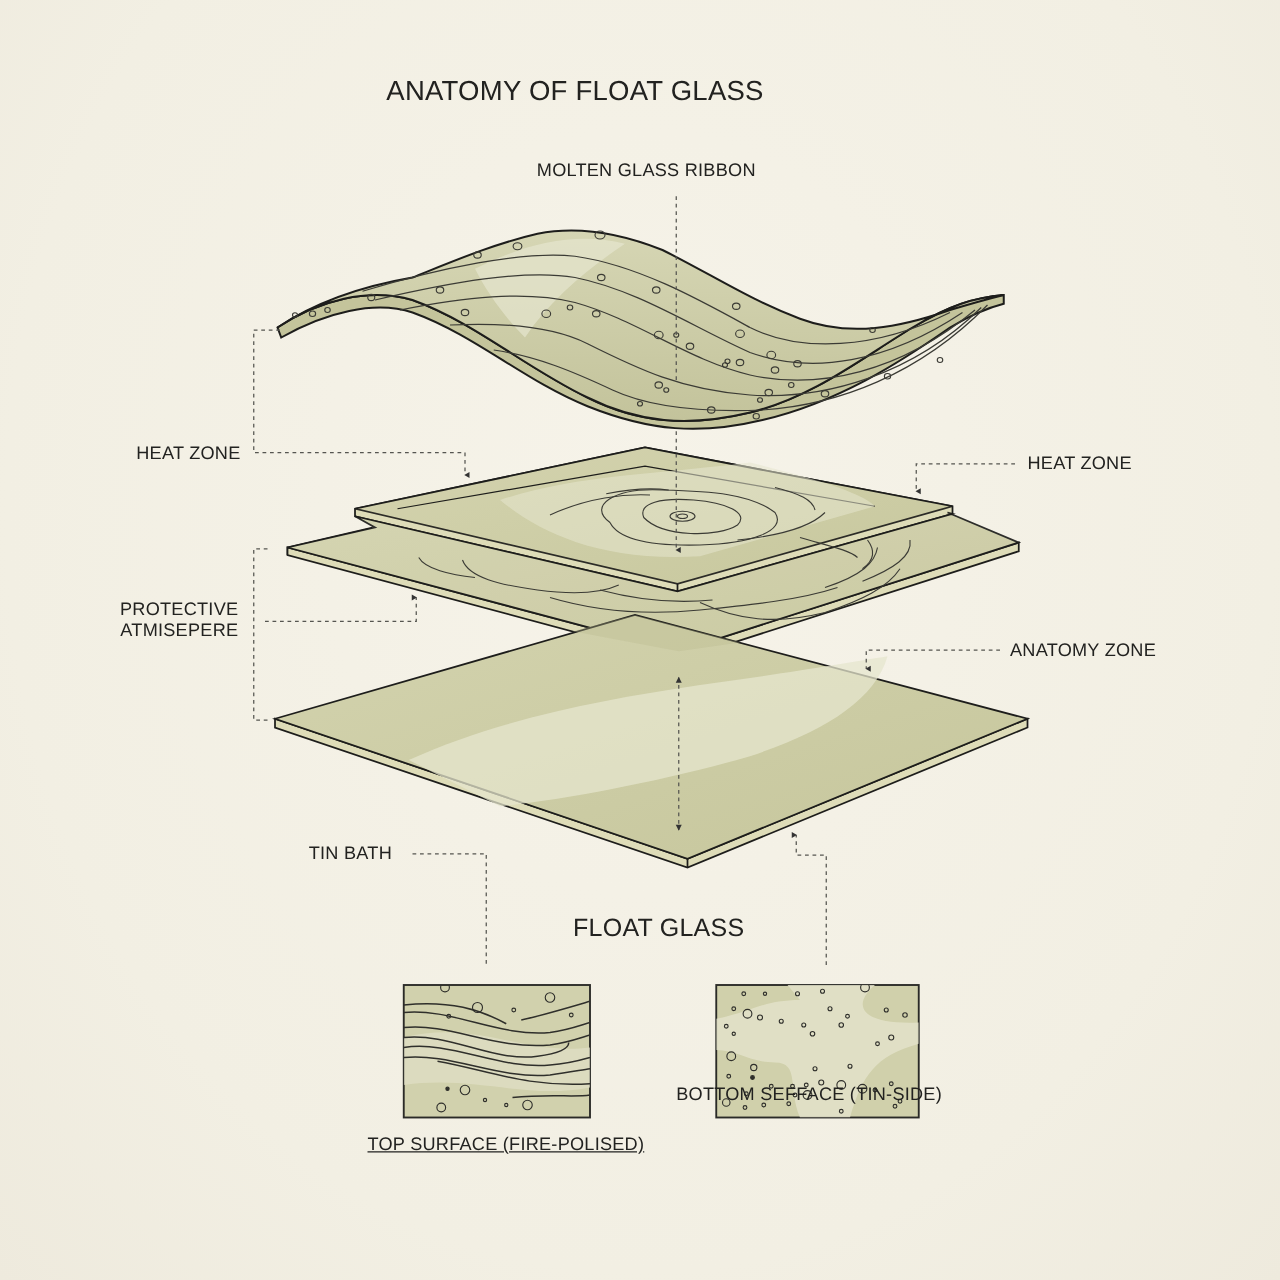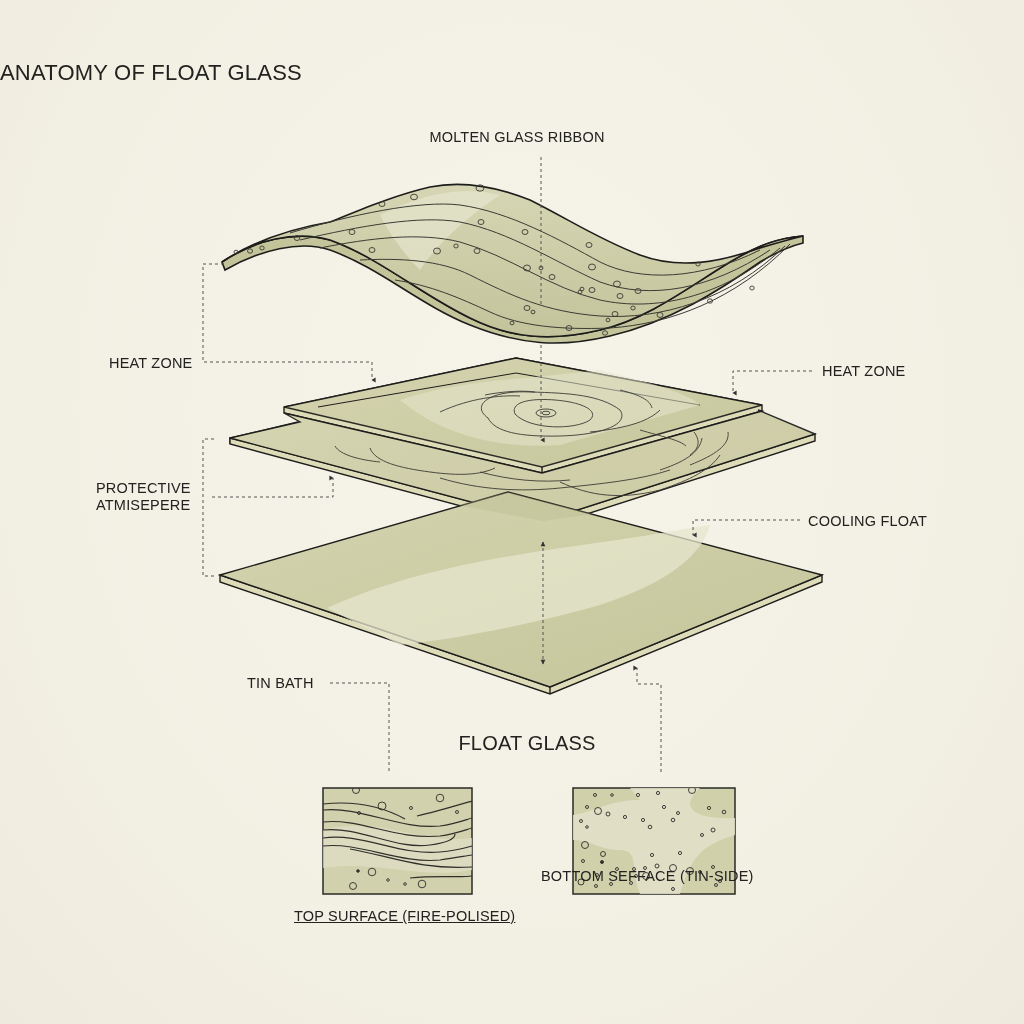--- a/index.html
+++ b/index.html
@@ -28,34 +28,35 @@
     .lbl {
       position: absolute;
       white-space: nowrap;
       color: #222220;
       letter-spacing: 0.2px;
     }
     .title {
       font-size: 22px;
       left: 0;
       width: 920px;
+      text-align: center;
       top: 60px;
     }
     .sub-title {
       font-size: 20px;
       left: 0;
       width: 1054px;
       text-align: center;
       top: 732px;
     }
     .small { font-size: 14.5px; }
     .ribbon-lbl { left: 0; width: 1034px; text-align: center; top: 129px; }
     .heat-left { left: 109px; top: 355px; }
     .heat-right { left: 822px; top: 363px; }
-    .protective { left: 96px; top: 480px; text-align: left; line-height: 17px; }
+    .protective { left: 96px; top: 480px; text-align: right; line-height: 17px; }
     .cooling { left: 808px; top: 513px; }
     .tin { left: 247px; top: 675px; }
     .cap-left { left: 294px; top: 908px; text-decoration: underline; }
     .cap-right { left: 541px; top: 868px; }
   </style>
 </head>
 <body>
 
 <div id="stage">
 
@@ -300,21 +301,21 @@
 
   <div class="lbl small heat-left">HEAT ZONE</div>
 
   <div class="lbl small heat-right">HEAT ZONE</div>
 
   <div class="lbl small protective">
     <div>PROTECTIVE</div>
     <div>ATMISEPERE</div>
   </div>
 
-  <div class="lbl small cooling">COOLING FLOAT</div>
+  <div class="lbl small cooling">ANATOMY ZONE</div>
 
   <div class="lbl small tin">TIN BATH</div>
 
   <div class="lbl sub-title">FLOAT GLASS</div>
 
   <div class="lbl small cap-left">TOP SURFACE (FIRE-POLISED)</div>
 
   <div class="lbl small cap-right">BOTTOM SEFFACE (TIN-SIDE)</div>
 
 </div>

